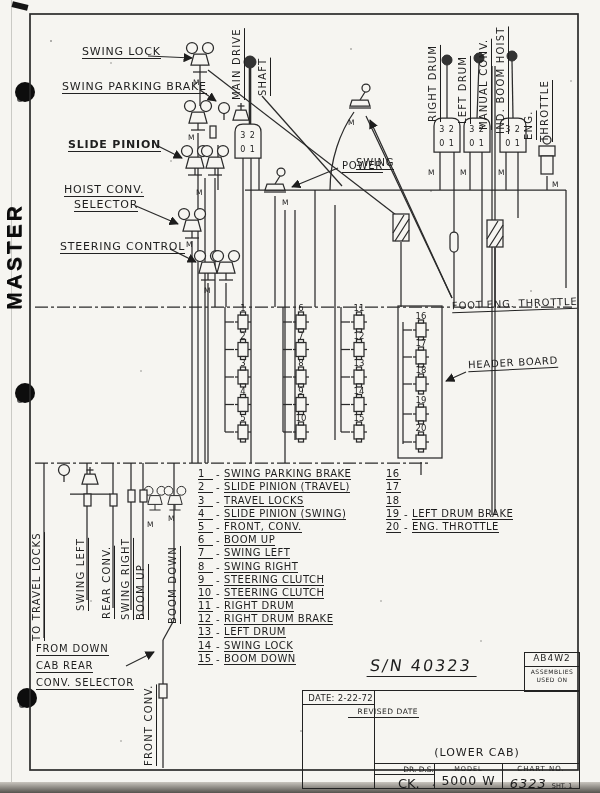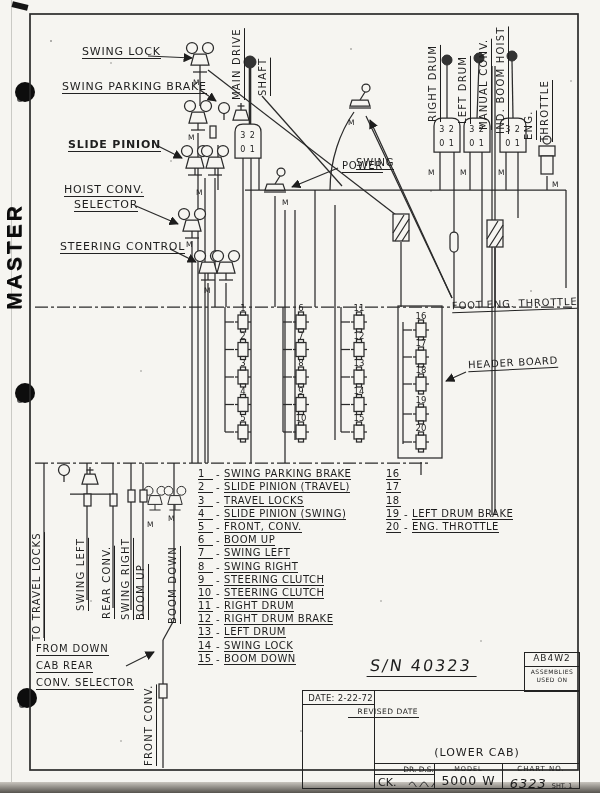--- a/index.html
+++ b/index.html
@@ -581,21 +581,21 @@
   <div class="tb" style="left:302px;top:690px;width:276px;height:97px;">
     <div class="cell bR" style="left:0;top:0;width:72px;height:100%;">
       <div class="cell bB" style="left:0;top:0;width:100%;height:14px;font-size:8.5px;padding:2px 1px 0 2px;letter-spacing:.3px;">DATE: 2-22-72</div>
       <div class="cell bB" style="left:0;top:14px;width:100%;height:13px;font-size:7.5px;padding:2px 1px 0 2px;letter-spacing:.5px;margin-left:45px;">REVISED DATE</div>
     </div>
     <div class="cell" style="left:72px;top:0;width:204px;height:100%;">
       <div class="cell bB ctr" style="left:0;top:52px;width:100%;height:21px;font-size:11px;letter-spacing:1px;padding-top:3px;">(LOWER CAB)</div>
       <div class="cell" style="left:0;top:73px;width:100%;height:24px;">
         <div class="cell bR" style="left:0;top:0;width:60px;height:100%;">
           <div style="font-size:7.5px;padding:1px 0 0 3px;border-bottom:.8px solid #222;width:56px;">DR. D.S.</div>
-          <div style="font-size:11px;padding:1px 0 0 3px;display:flex;align-items:center;gap:12px;">
+          <div style="font-size:13px;padding:1px 0 0 3px;display:flex;align-items:center;gap:12px;margin-left:20px;">
             <span>CK.</span>
             <svg width="38" height="8">
               <path d="M1,6 Q4,0 7,6 T13,6 T19,6 T25,6 T31,6 T36,6" stroke="#333" fill="none" stroke-width="1"></path>
             </svg>
           </div>
         </div>
         <div class="cell bR ctr" style="left:60px;top:0;width:68px;height:100%;">
           <div style="font-size:6.5px;letter-spacing:1px;padding-top:1px;">MODEL</div>
           <div style="font-size:12.5px;letter-spacing:1px;">5000 W</div>
         </div>

